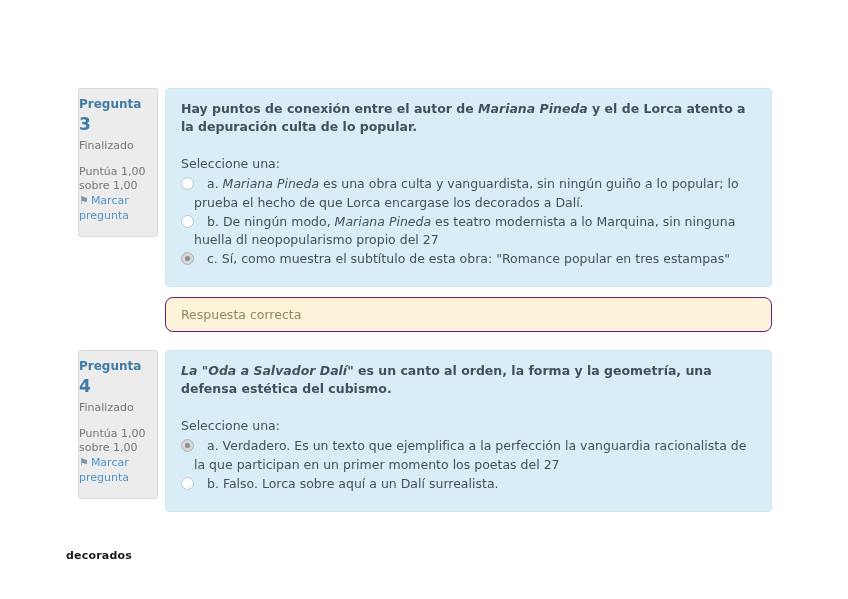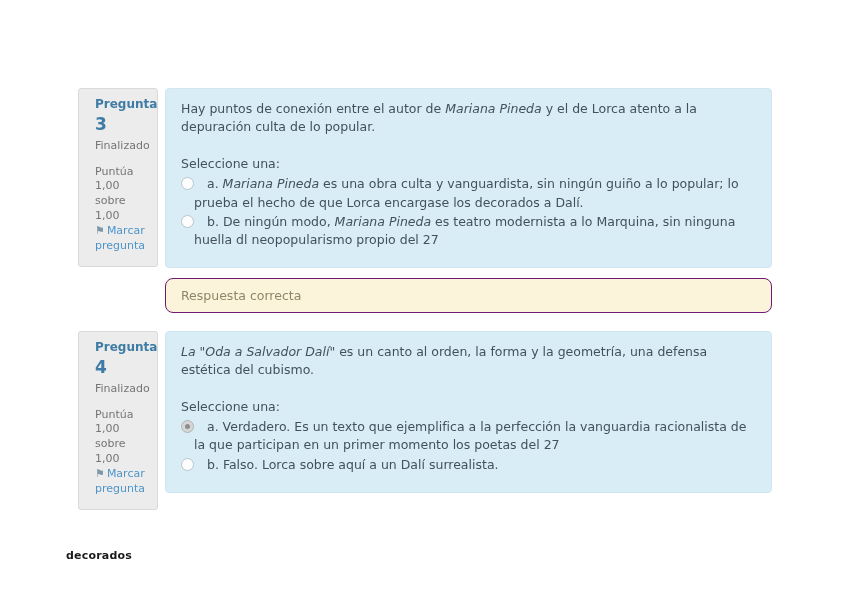--- a/index.html
+++ b/index.html
@@ -16,21 +16,21 @@
     width: 694px;
   }
   .q-block + .q-block { margin-top: 18px; }
   .q-row { display: flex; align-items: flex-start; }
   .q-info {
     width: 80px;
     box-sizing: border-box;
     background: #ececec;
     border: 1px solid #d9d9d9;
     border-radius: 3px;
-    padding: 7px 8px 12px 16px;
+    padding: 7px 8px 12px 0;
     font-size: 11px;
     color: #757575;
     line-height: 1.35;
   }
   .q-title { color: #3e7ca6; font-weight: bold; font-size: 12px; }
   .q-number { font-size: 17px; font-weight: bold; }
   .q-status { margin-top: 3px; }
   .q-grade { margin-top: 11px; }
   .q-flag { margin-top: 0; color: #4f94c9; cursor: pointer; }
   .flag-icon { color: #7b97a8; font-size: 11px; margin-right: 2px; }
@@ -39,21 +39,21 @@
     margin-left: 7px;
     background: #d9edf7;
     border: 1px solid #d0e6f2;
     border-radius: 4px;
     padding: 11px 15px 18px 15px;
     font-size: 12.5px;
     color: #42525c;
     line-height: 1.45;
     box-sizing: border-box;
   }
-  .q-text { margin-bottom: 19px; }
+  .q-text { margin-bottom: 19px; font-weight: bold; }
   .q-prompt { margin-bottom: 2px; }
   .q-option { display: flex; align-items: flex-start; margin-top: 1px; }
   .radio {
     width: 13px; height: 13px;
     border-radius: 50%;
     background: #fdfdfd;
     border: 1px solid #b9c6ce;
     margin-top: 2px;
     flex: none;
     box-sizing: border-box;
@@ -115,20 +115,24 @@
   <div class="q-option">
     <div class="radio"></div>
     <div class="opt-label">a. <i>Mariana Pineda</i> es una obra culta y vanguardista, sin ningún guiño a lo popular; lo prueba el hecho de que Lorca encargase los decorados a Dalí.</div>
   </div>
 
   <div class="q-option">
     <div class="radio"></div>
     <div class="opt-label">b. De ningún modo, <i>Mariana Pineda</i> es teatro modernista a lo Marquina, sin ninguna huella dl neopopularismo propio del 27</div>
   </div>
 
+  <div class="q-option">
+    <div class="radio selected"></div>
+    <div class="opt-label">c. Sí, como muestra el subtítulo de esta obra: "Romance popular en tres estampas"</div>
+  </div>
 </div>
       </div>
     </div>
     <div class="q-feedback">Respuesta correcta</div>
   </div>
 
   <div class="q-block">
     <div class="q-row">
       <div class="q-info">
         <div>

